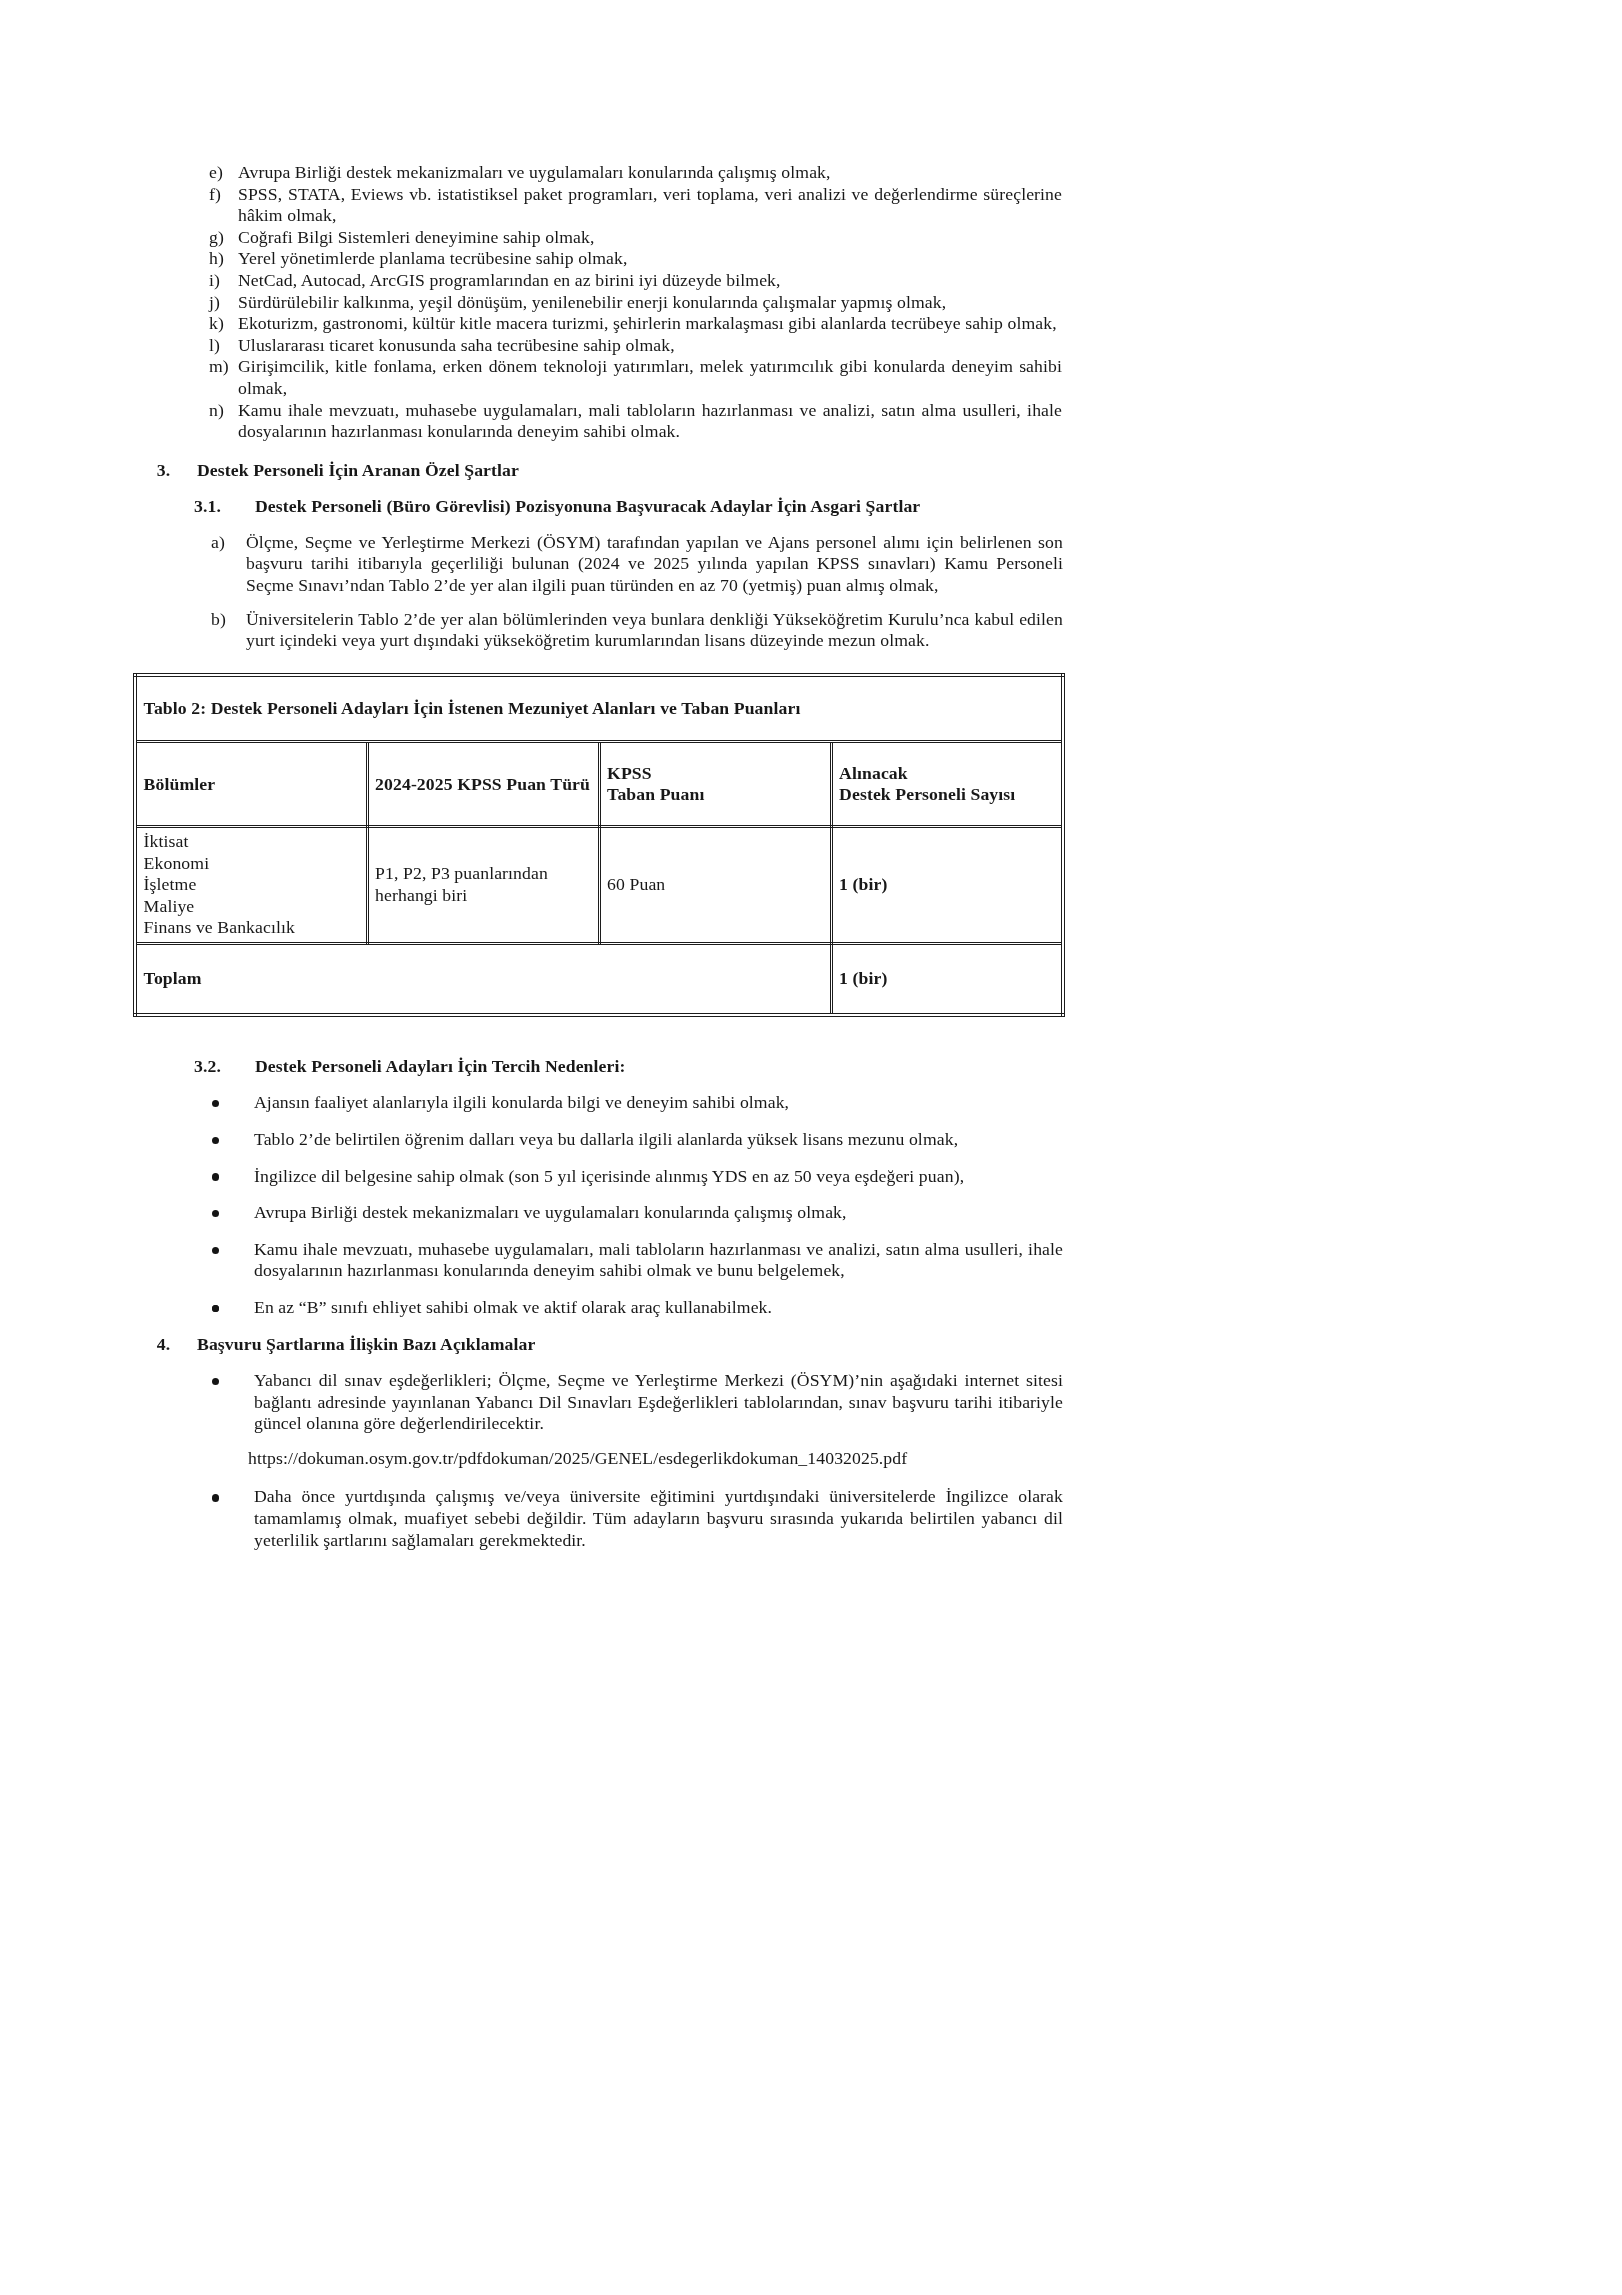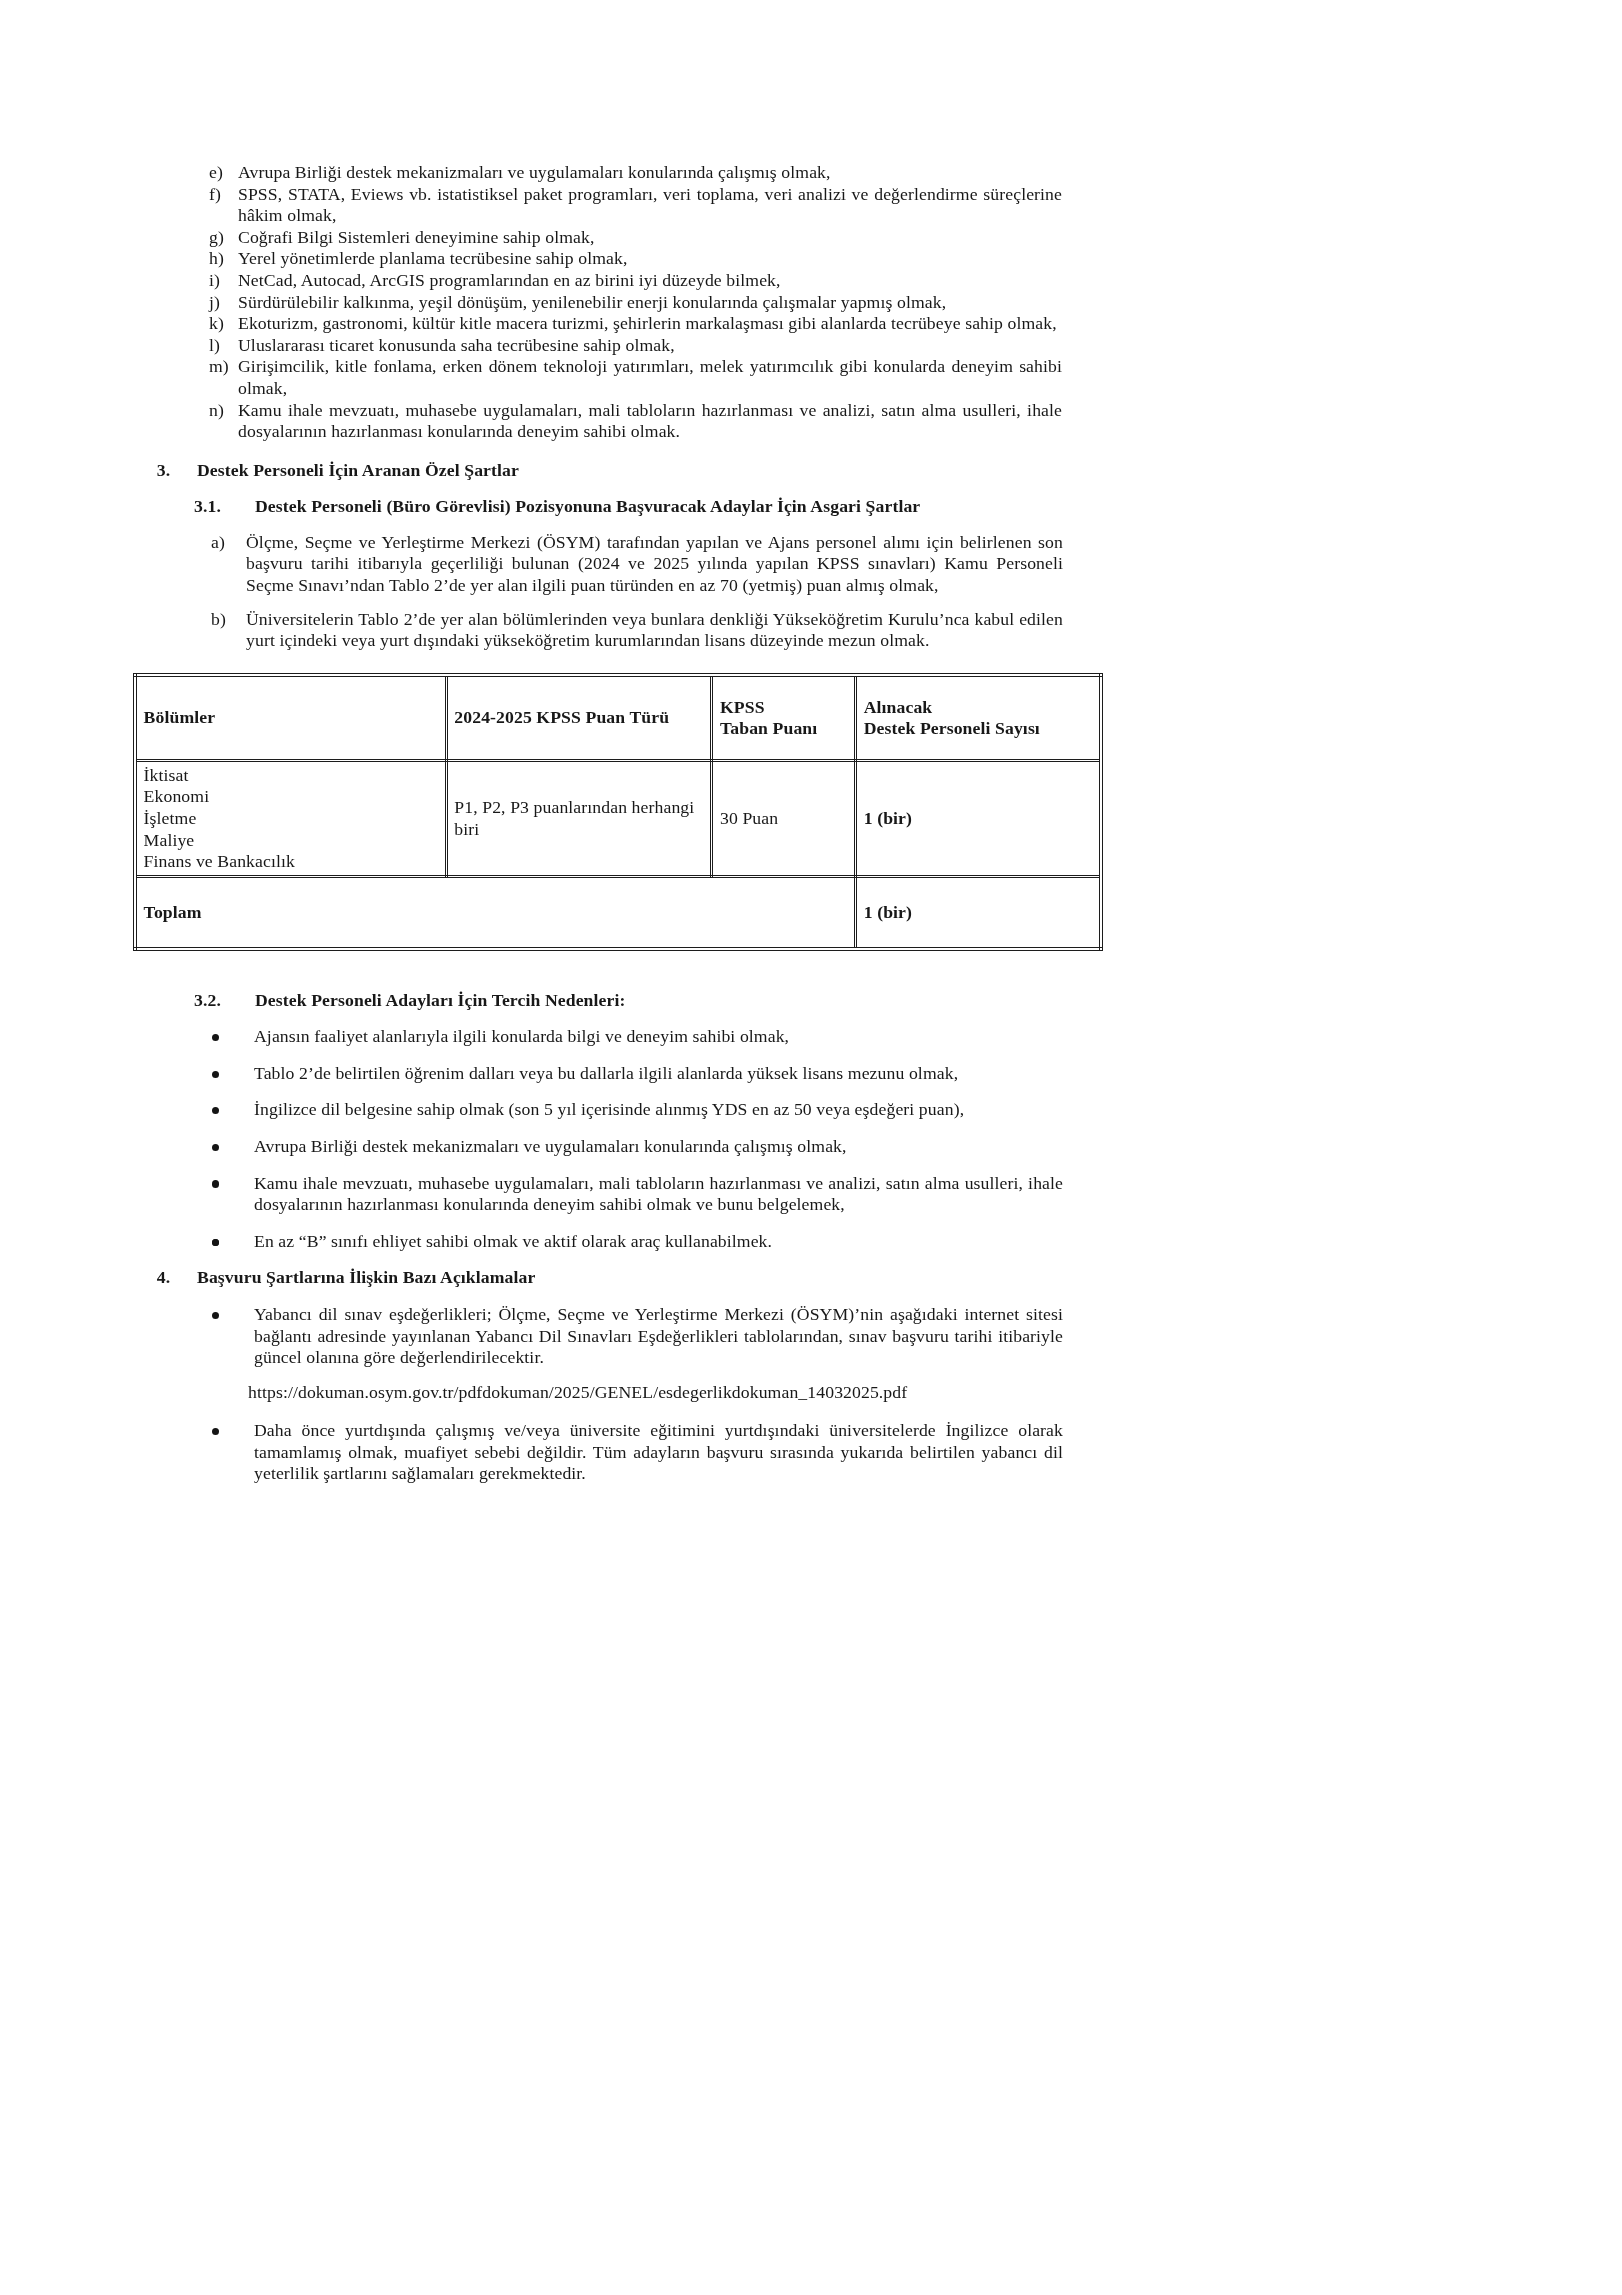--- a/index.html
+++ b/index.html
@@ -138,36 +138,39 @@
       <span class="marker">a)</span>
       <div class="txt">Ölçme, Seçme ve Yerleştirme Merkezi (ÖSYM) tarafından yapılan ve Ajans personel alımı için belirlenen son başvuru tarihi itibarıyla geçerliliği bulunan (2024 ve 2025 yılında yapılan KPSS sınavları) Kamu Personeli Seçme Sınavı’ndan Tablo 2’de yer alan ilgili puan türünden en az 70 (yetmiş) puan almış olmak,</div>
     </div>
     <div class="abi b">
       <span class="marker">b)</span>
       <div class="txt">Üniversitelerin Tablo 2’de yer alan bölümlerinden veya bunlara denkliği Yükseköğretim Kurulu’nca kabul edilen yurt içindeki veya yurt dışındaki yükseköğretim kurumlarından lisans düzeyinde mezun olmak.</div>
     </div>
 
     <table class="t2">
       <tbody>
+          <tr class="title-row">
+        <td colspan="4">Tablo 2: Destek Personeli Adayları İçin İstenen Mezuniyet Alanları ve Taban Puanları</td>
+      </tr>
       <tr class="head-row">
         <th class="col1">Bölümler</th>
         <th class="col2">2024-2025 KPSS Puan Türü</th>
         <th class="col3">KPSS
 Taban Puanı</th>
         <th class="col4">Alınacak
 Destek Personeli Sayısı</th>
       </tr>
       <tr class="data-row">
         <td class="col1 pre">İktisat
 Ekonomi
 İşletme
 Maliye
 Finans ve Bankacılık</td>
         <td class="col2">P1, P2, P3 puanlarından herhangi biri</td>
-        <td class="col3">30 Puan</td>
+        <td class="col3">60 Puan</td>
         <td class="col4 bold">1 (bir)</td>
       </tr>
       <tr class="total-row">
         <td colspan="3" class="bold">Toplam</td>
         <td class="col4 bold">1 (bir)</td>
       </tr>
     </tbody>
       </table>
 
     <div class="h-sub" style="margin-top:39px;">

